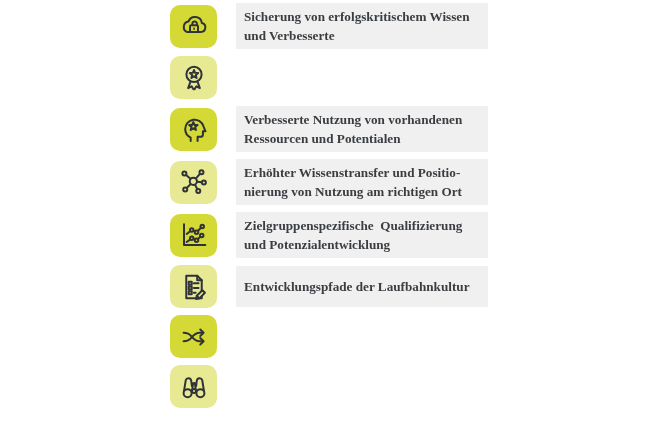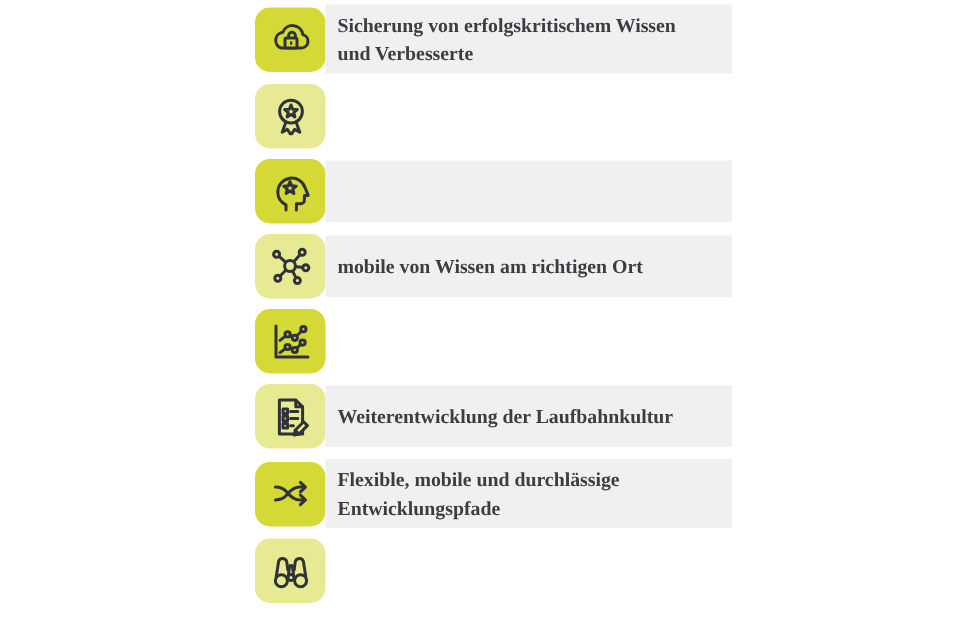--- a/index.html
+++ b/index.html
@@ -14,21 +14,21 @@
     position:absolute;
     left:170px;
     top:3px;
     width:318px;
     display:flex;
     flex-direction:column;
     gap:7px;
   }
   .row{
     display:flex;
-    gap:0;
+    gap:19px;
     align-items:center;
   }
   .tile{
     flex:0 0 47px;
     width:47px;
     height:43px;
     border-radius:10px;
     display:flex;
     align-items:center;
     justify-content:center;
@@ -95,20 +95,22 @@
 
   <div class="row">
     <div class="tile dark">
       <svg width="32" height="32" viewBox="0 0 24 24">
         <path d="M9.5 21 V18.4 C7 17.2 5.4 14.8 5.4 12 A7 7 0 0 1 19.1 10 L20.6 13.7 H18.7 V16.1 A1.8 1.8 0 0 1 16.9 17.9 H14.7 V21"></path>
         <polygon transform="translate(-0.3 -0.1)" points="11.8,6.9 12.65,9.03 14.94,9.18 13.18,10.65 13.74,12.87 11.8,11.65 9.86,12.87 10.42,10.65 8.66,9.18 10.95,9.03"></polygon>
       </svg>
     </div>
     <div class="bar">
       <div>
+        <div class="line">Verbesserte Nutzung von vorhandenen</div>
+        <div class="line">Ressourcen und Potentialen</div>
       </div>
     </div>
   </div>
 
   <div class="row">
     <div class="tile light">
       <svg width="32" height="32" viewBox="0 0 24 24">
         <line x1="11.5" y1="11.5" x2="4.8" y2="5.6"></line>
         <line x1="11.5" y1="11.5" x2="17.6" y2="4.6"></line>
         <line x1="11.5" y1="11.5" x2="19.4" y2="12.4"></line>
@@ -117,78 +119,79 @@
         <circle cx="11.5" cy="11.5" r="2.7" fill="var(--tile-light)"></circle>
         <circle cx="4.8" cy="5.6" r="1.5" fill="var(--tile-light)"></circle>
         <circle cx="17.6" cy="4.6" r="1.5" fill="var(--tile-light)"></circle>
         <circle cx="19.4" cy="12.4" r="1.5" fill="var(--tile-light)"></circle>
         <circle cx="15.2" cy="18.8" r="1.5" fill="var(--tile-light)"></circle>
         <circle cx="5.4" cy="17.6" r="1.5" fill="var(--tile-light)"></circle>
       </svg>
     </div>
     <div class="bar">
       <div>
-        <div class="line">mobile von Wissen am richtigen Ort</div>
+        <div class="line">Erhöhter Wissenstransfer und Positio-</div>
+        <div class="line">nierung von Nutzung am richtigen Ort</div>
       </div>
     </div>
   </div>
 
   <div class="row">
     <div class="tile dark">
       <svg width="32" height="32" viewBox="0 0 24 24">
         <polyline points="4.5 4 4.5 19.5 20.5 19.5"></polyline>
         <polyline points="6.5 11.2 10.3 8.2 13.9 9.9 18.2 5.6"></polyline>
         <polyline points="6.5 17.3 10.3 14.5 13.9 16 17.8 12.3"></polyline>
         <circle cx="10.3" cy="8.2" r="1.3" fill="var(--tile-dark)"></circle>
         <circle cx="13.9" cy="9.9" r="1.3" fill="var(--tile-dark)"></circle>
         <circle cx="18.2" cy="5.6" r="1.3" fill="var(--tile-dark)"></circle>
         <circle cx="10.3" cy="14.5" r="1.3" fill="var(--tile-dark)"></circle>
         <circle cx="13.9" cy="16" r="1.3" fill="var(--tile-dark)"></circle>
         <circle cx="17.8" cy="12.3" r="1.3" fill="var(--tile-dark)"></circle>
       </svg>
+    </div>
+    <div class="bar">
+      <div>
+        <div class="line">Zielgruppenspezifische&nbsp; Qualifizierung</div>
+        <div class="line">und Potenzialentwicklung</div>
+      </div>
     </div>
   </div>
 
   <div class="row">
     <div class="tile light">
       <svg width="32" height="32" viewBox="0 0 24 24">
         <path d="M6.2 3.5 H14.4 L17.8 6.9 V20.5 H6.2 Z"></path>
         <polyline points="14.4 3.5 14.4 6.9 17.8 6.9"></polyline>
         <rect x="8" y="8" width="2.3" height="2.3"></rect>
         <rect x="8" y="11.6" width="2.3" height="2.3"></rect>
         <rect x="8" y="15.2" width="2.3" height="2.3"></rect>
         <line x1="11.8" y1="9.2" x2="15.4" y2="9.2"></line>
         <line x1="11.8" y1="12.8" x2="15.4" y2="12.8"></line>
         <line x1="11.8" y1="16.4" x2="13.2" y2="16.4"></line>
         <path d="M13.6 21 l0.5 -2.4 4.2 -4.2 1.9 1.9 -4.2 4.2 Z" fill="var(--tile-light)"></path>
         <line x1="14.1" y1="18.6" x2="16" y2="20.5"></line>
       </svg>
     </div>
     <div class="bar">
       <div>
-        <div class="line">Weiterentwicklung der Laufbahnkultur</div>
+        <div class="line">Entwicklungspfade der Laufbahnkultur</div>
         <div class="line"></div>
       </div>
     </div>
   </div>
 
   <div class="row">
     <div class="tile dark">
       <svg width="32" height="32" viewBox="0 0 24 24">
         <path d="M4.2 8.8 C7.2 8.8 8.6 9.7 10.1 11.5 C11.6 13.4 13.3 15.2 16.4 15.2 H18.8"></path>
         <polyline points="16.7 12.8 19.2 15.2 16.7 17.6"></polyline>
         <path d="M4.2 15.2 C7.2 15.2 8.6 14.3 10.1 12.5 C11.6 10.6 13.3 8.8 16.4 8.8 H18.8"></path>
         <polyline points="16.7 6.4 19.2 8.8 16.7 11.2"></polyline>
       </svg>
-    </div>
-    <div class="bar">
-      <div>
-        <div class="line">Flexible, mobile und durchlässige</div>
-        <div class="line">Entwicklungspfade</div>
-      </div>
     </div>
   </div>
 
   <div class="row">
     <div class="tile light">
       <svg width="32" height="32" viewBox="0 0 24 24">
         <path d="M4.6 14.6 L5.8 7 A2.1 2.1 0 0 1 9.9 7.3 L10.4 11.2"></path>
         <path d="M19.4 14.6 L18.2 7 A2.1 2.1 0 0 0 14.1 7.3 L13.6 11.2"></path>
         <line x1="10.7" y1="13.9" x2="11.3" y2="9.3"></line>
         <line x1="13.3" y1="13.9" x2="12.7" y2="9.3"></line>

